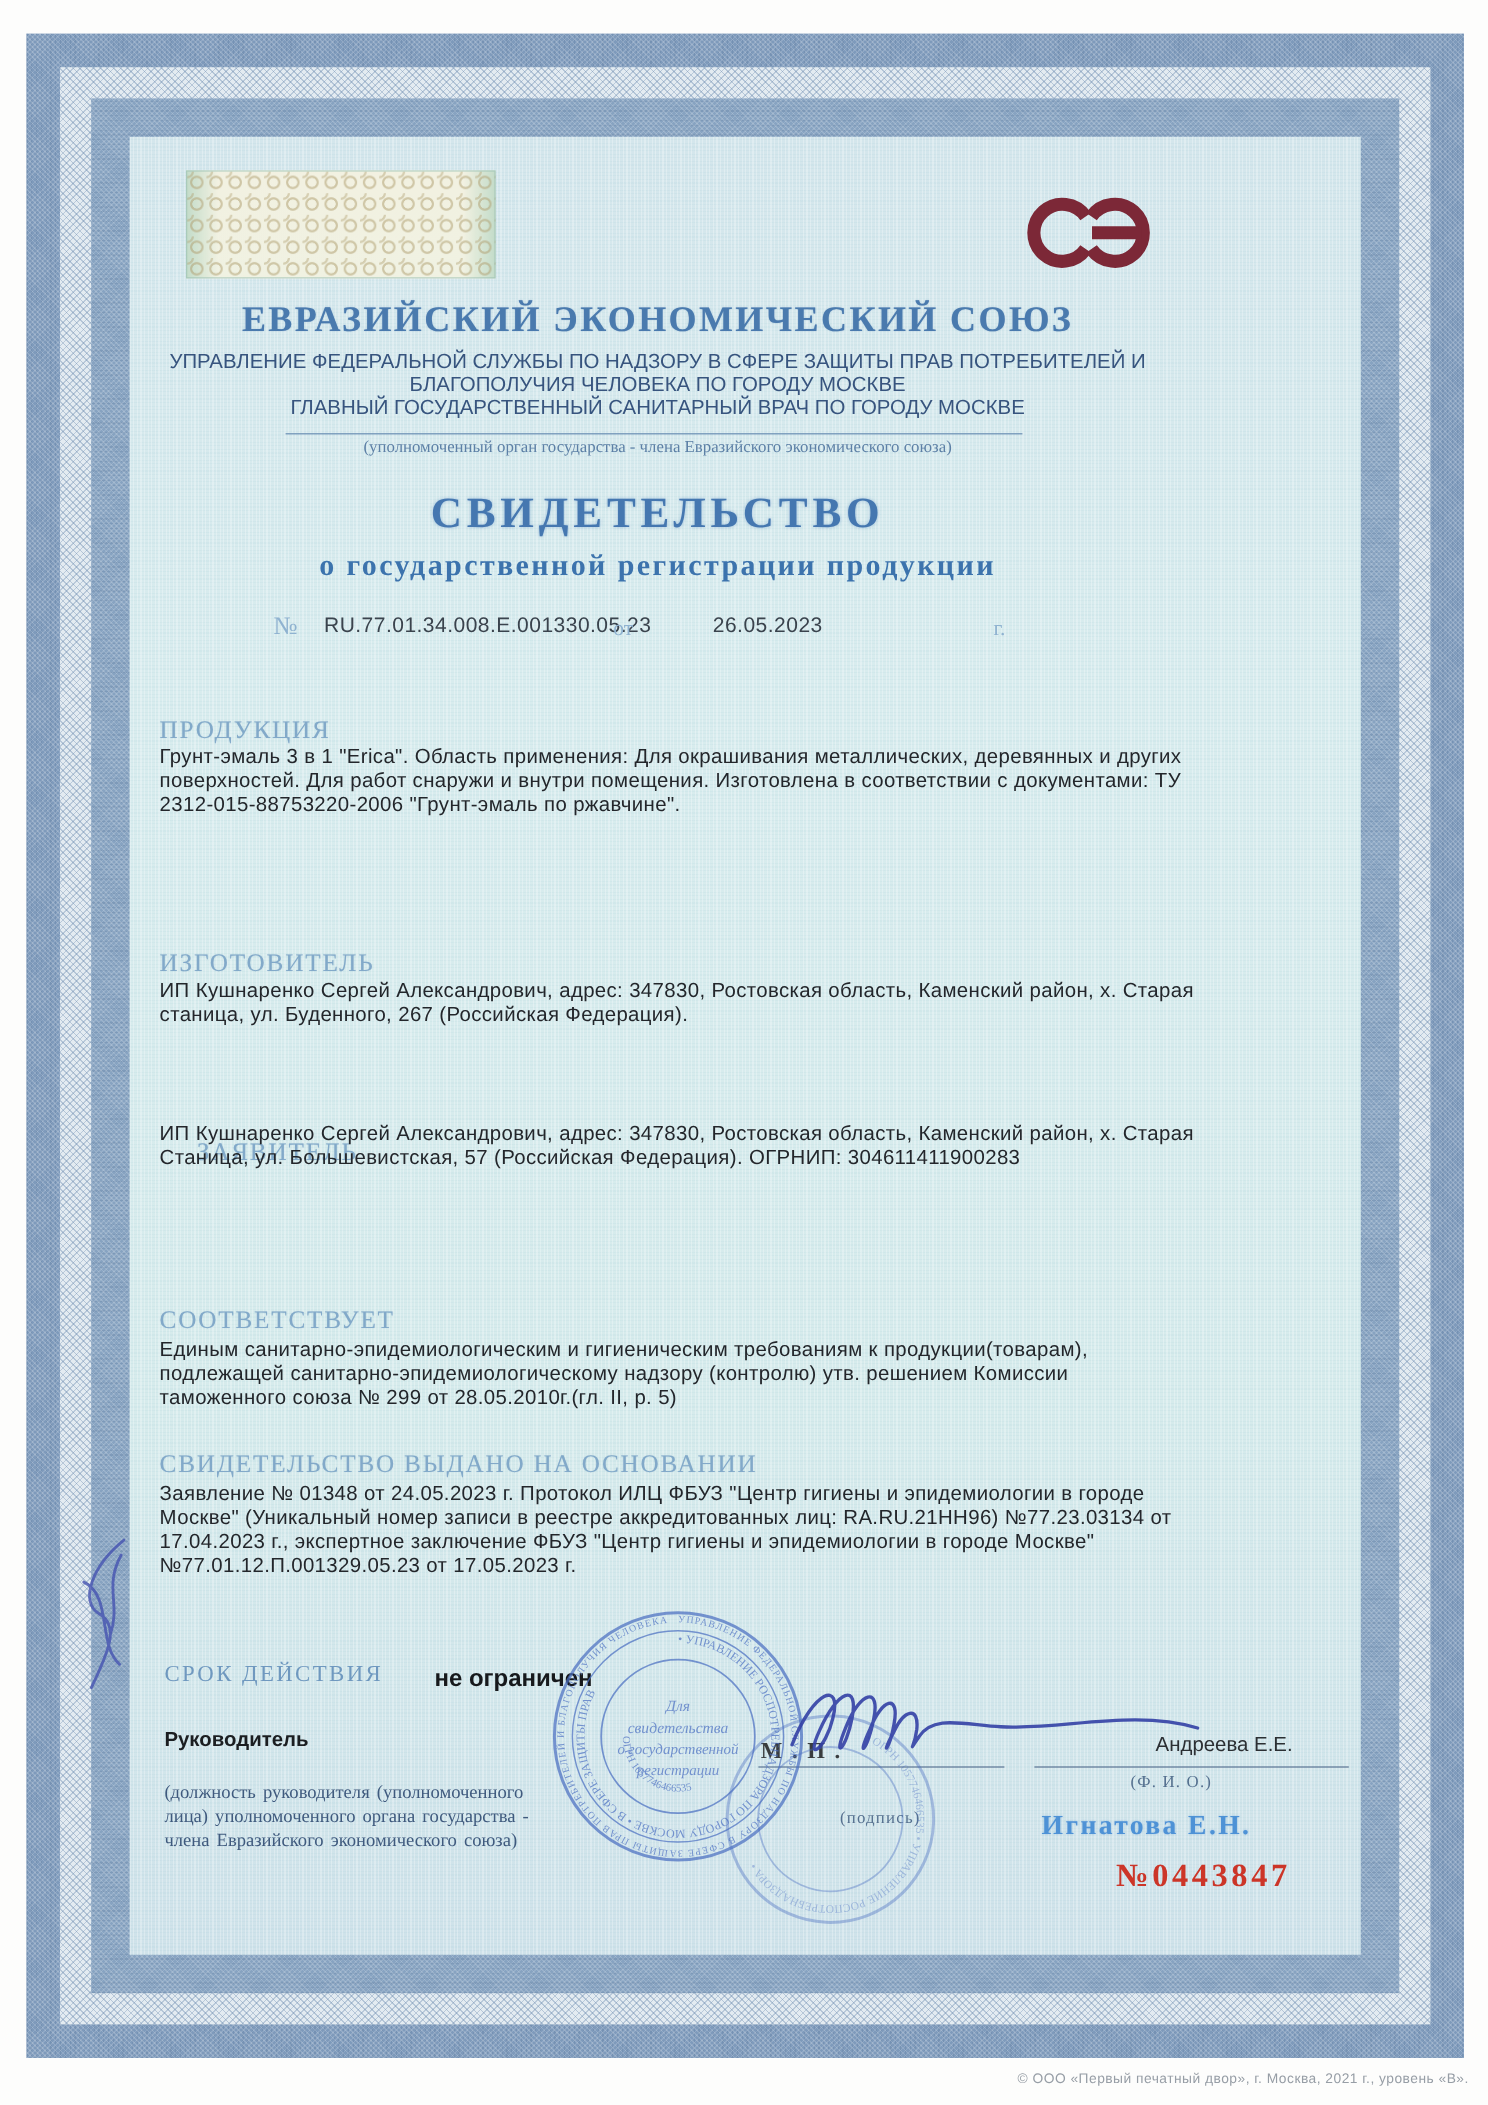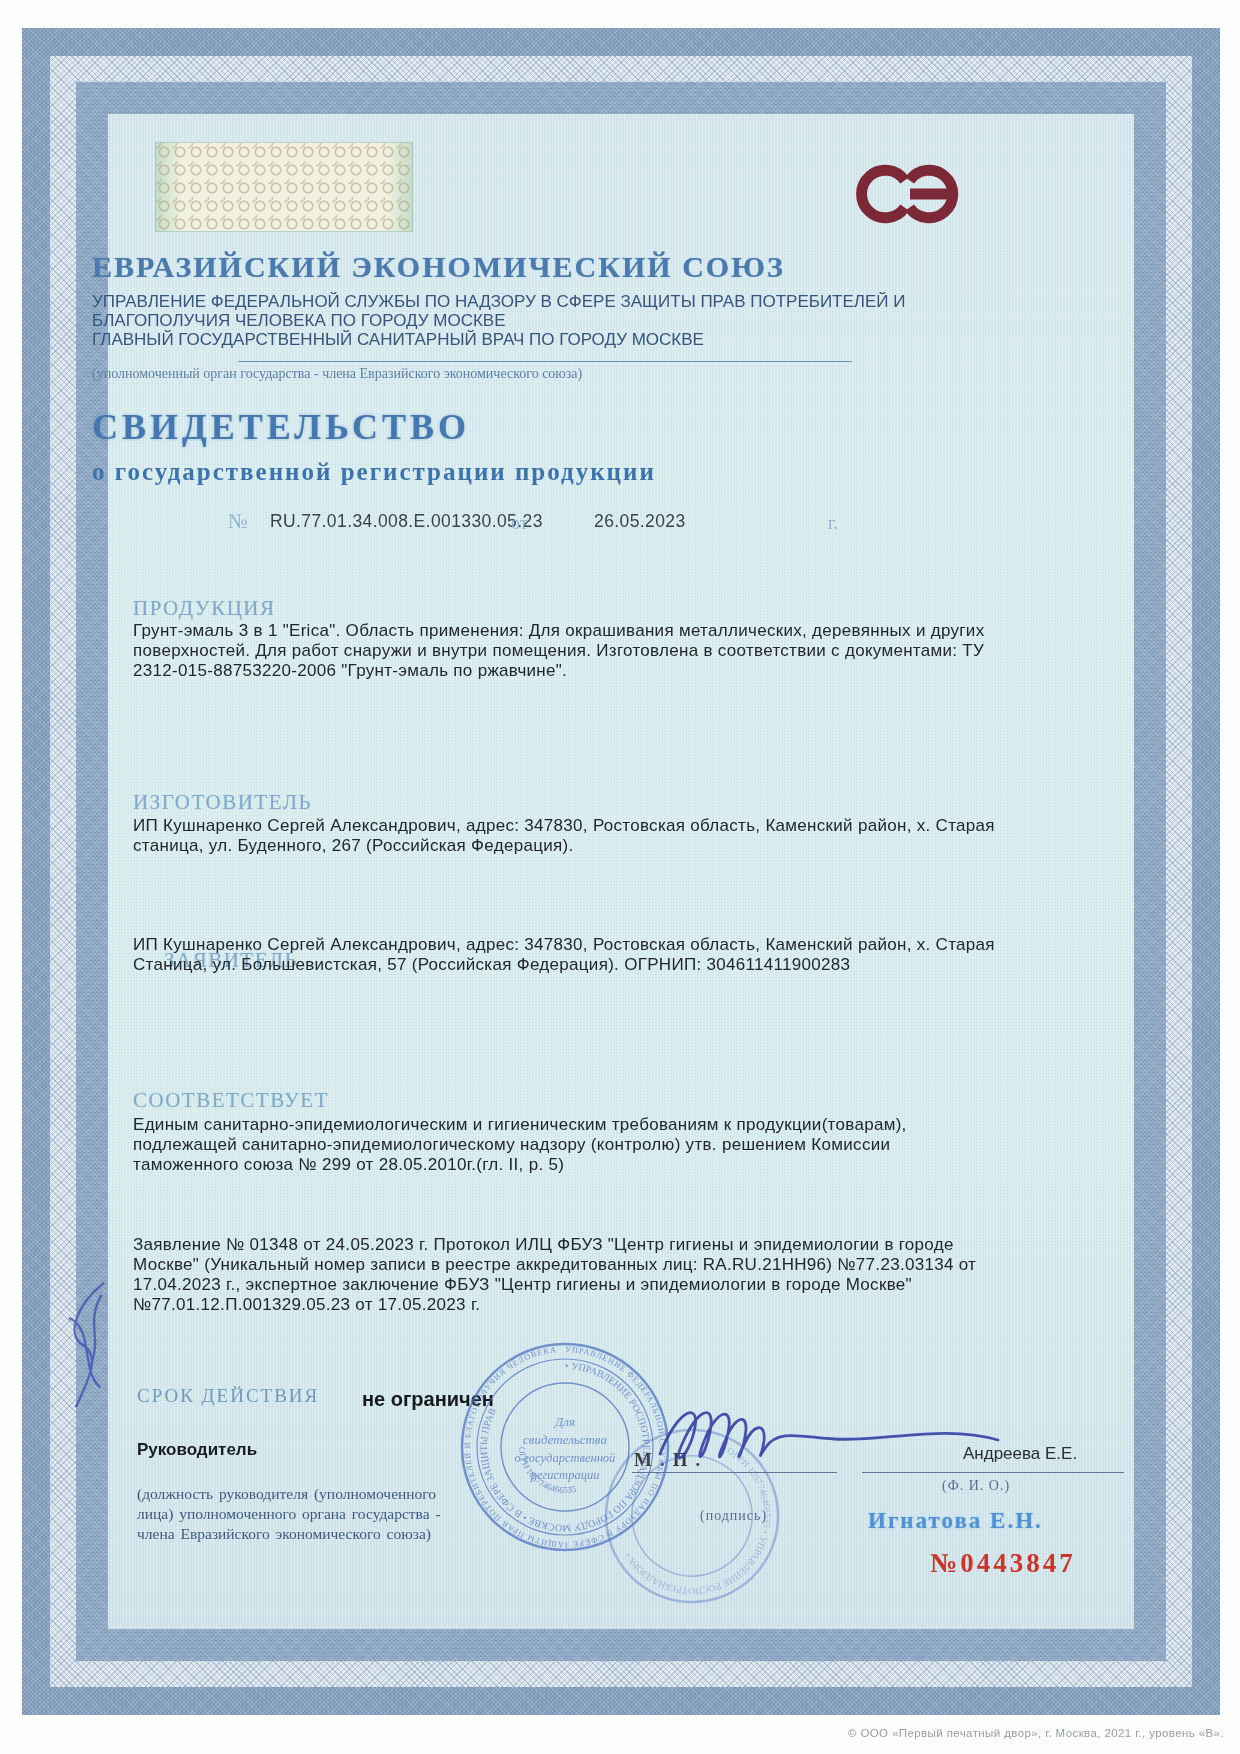--- a/index.html
+++ b/index.html
@@ -35,21 +35,21 @@
   .hologram{left:155px;top:142px;width:256px;height:88px;border:1px solid rgba(150,190,175,.6);
     background-image:
       radial-gradient(circle at 8px 9px,transparent 3.5px,rgba(178,162,116,.55) 4px 5.2px,transparent 6px),
       radial-gradient(circle at 0px 0px,transparent 3.5px,rgba(178,162,116,.45) 4px 5.2px,transparent 6px),
       linear-gradient(90deg,rgba(168,208,188,.6),rgba(247,246,232,.25) 10%,rgba(247,246,232,.25) 90%,rgba(168,208,188,.6)),
       linear-gradient(#f0efdf,#eef0e0);
     background-size:16px 18px,16px 18px,100% 100%,100% 100%;}
   .logo{left:853px;top:156px;width:114px;height:76px;}
 
   
-  .center-block{left:92px;width:880px;}
+  .center-block{left:108px;width:880px;text-align:center;}
   .union-title{top:250px;font-family:"Liberation Serif",serif;font-weight:bold;font-size:30px;
     letter-spacing:2px;color:#4a7aae;text-shadow:0 0 1px rgba(74,122,174,.55);}
   .authority{top:292px;font-size:17px;line-height:19px;color:#37547e;white-space:pre-wrap;}
   .hrule{left:238px;top:361px;width:614px;height:0;border-top:1.5px solid #6b8fb3;}
   .authority-note{top:366px;font-family:"Liberation Serif",serif;font-size:14px;color:#5d80a6;}
   .doc-title{top:406px;font-family:"Liberation Serif",serif;font-weight:bold;font-size:36px;
     letter-spacing:4px;color:#4577b0;text-shadow:0 0 3px rgba(90,140,195,.5);}
   .doc-subtitle{top:458px;font-family:"Liberation Serif",serif;font-weight:bold;font-size:25px;
     letter-spacing:2px;color:#3c73ad;}
 
@@ -154,20 +154,21 @@
 
   <div class="abs sec-heading h-appl">ЗАЯВИТЕЛЬ</div>
   <div class="abs sec-text t-appl">ИП Кушнаренко Сергей Александрович, адрес: 347830, Ростовская область, Каменский район, х. Старая
 Станица, ул. Большевистская, 57 (Российская Федерация). ОГРНИП: 304611411900283</div>
 
   <div class="abs sec-heading h-conf">СООТВЕТСТВУЕТ</div>
   <div class="abs sec-text t-conf">Единым санитарно-эпидемиологическим и гигиеническим требованиям к продукции(товарам),
 подлежащей санитарно-эпидемиологическому надзору (контролю) утв. решением Комиссии
 таможенного союза № 299 от 28.05.2010г.(гл. II, р. 5)</div>
 
+  <div class="abs sec-heading h-base">СВИДЕТЕЛЬСТВО ВЫДАНО НА ОСНОВАНИИ</div>
   <div class="abs sec-text t-base">Заявление № 01348 от 24.05.2023 г. Протокол ИЛЦ ФБУЗ "Центр гигиены и эпидемиологии в городе
 Москве" (Уникальный номер записи в реестре аккредитованных лиц: RA.RU.21НН96) №77.23.03134 от
 17.04.2023 г., экспертное заключение ФБУЗ "Центр гигиены и эпидемиологии в городе Москве"
 №77.01.12.П.001329.05.23 от 17.05.2023 г.</div>
 
   <div class="abs validity-label">СРОК ДЕЙСТВИЯ</div>
   <div class="abs validity-value">не ограничен</div>
 
   <div class="abs role-label">Руководитель</div>
   <div class="abs sig-line sig-line-left"></div>

